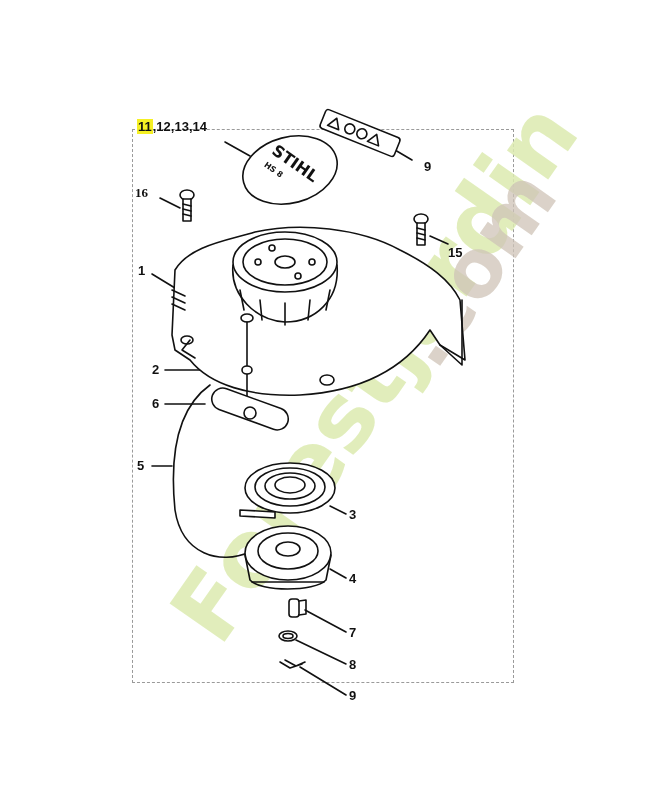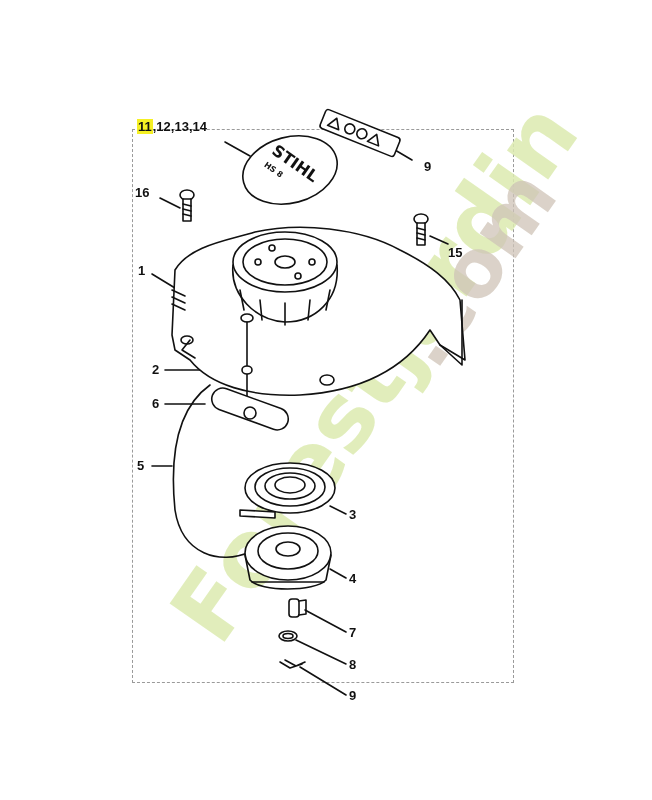--- a/index.html
+++ b/index.html
@@ -108,21 +108,21 @@
   </g>
 
   <text x="292" y="168" transform="rotate(35 292 168)" font-family="DejaVu Sans, sans-serif" font-weight="bold" font-size="16" fill="#111" text-anchor="middle">STIHL</text>
   <text x="272" y="172" transform="rotate(35 272 172)" font-family="DejaVu Sans, sans-serif" font-weight="bold" font-size="8" fill="#111" text-anchor="middle">HS 8</text>
 </svg>
 
 <div class="lbl" style="left:137px;top:120px;">
   <span class="hl">11</span><span>,12,13,14</span>
 </div>
 <div class="lbl" style="left:424px;top:160px;">9</div>
-<div class="lbl" style="left:135px;top:186px;">16</div>
+<div class="lbl" style="left:135px;top:186px;font-family:Liberation Serif, serif;">16</div>
 <div class="lbl" style="left:448px;top:238px;margin-top:8px;">15</div>
 <div class="lbl" style="left:138px;top:264px;">1</div>
 <div class="lbl" style="left:152px;top:363px;">2</div>
 <div class="lbl" style="left:152px;top:397px;">6</div>
 <div class="lbl" style="left:137px;top:459px;">5</div>
 <div class="lbl" style="left:349px;top:508px;">3</div>
 <div class="lbl" style="left:349px;top:572px;">4</div>
 <div class="lbl" style="left:349px;top:626px;">7</div>
 <div class="lbl" style="left:349px;top:658px;">8</div>
 <div class="lbl" style="left:349px;top:689px;">9</div>

